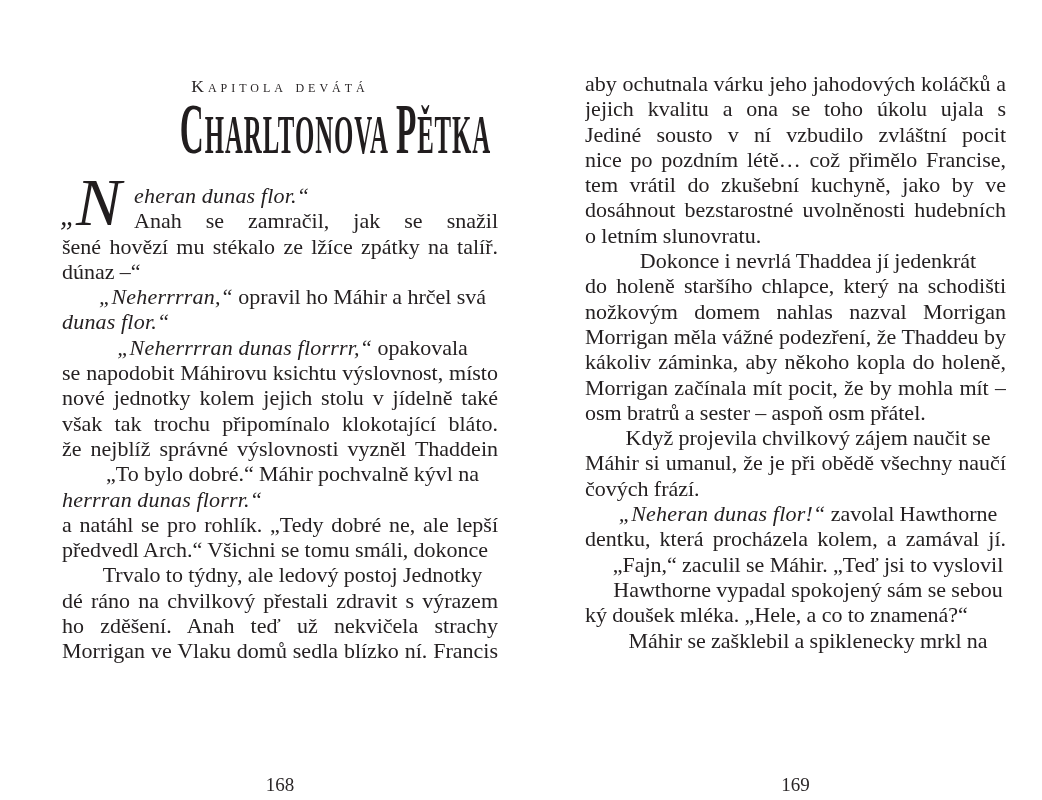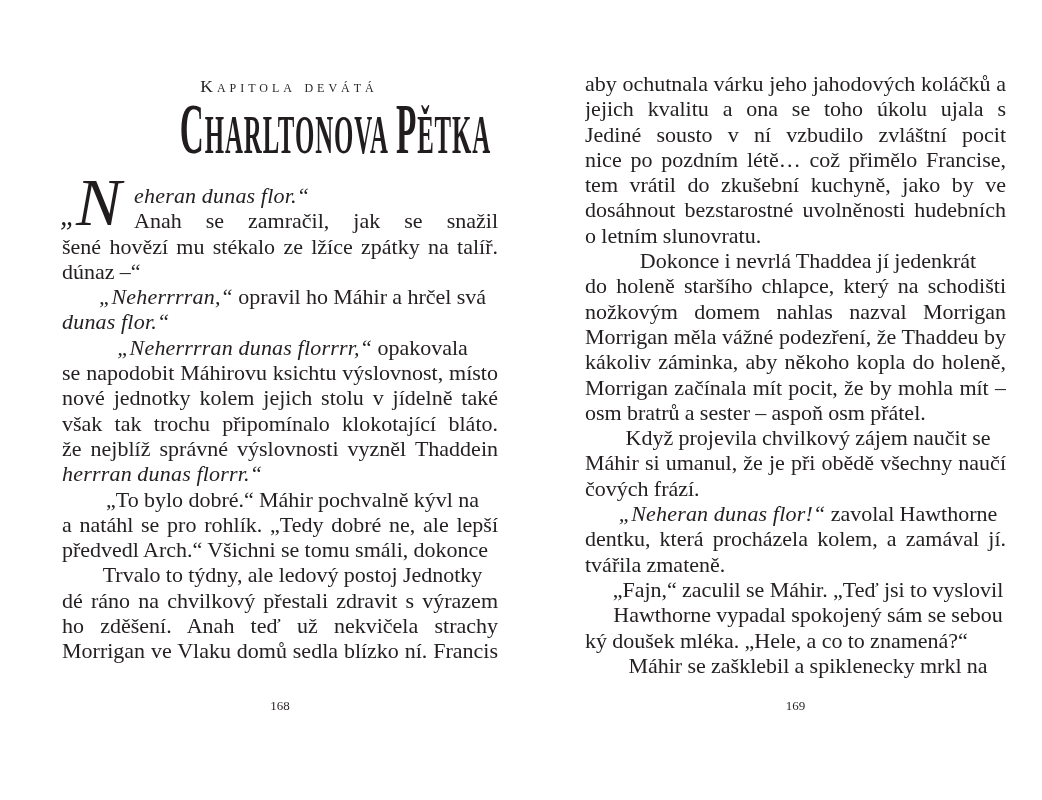--- a/index.html
+++ b/index.html
@@ -6,21 +6,21 @@
   body {
     width:1042px; height:800px; overflow:hidden;
     background:#ffffff;
     font-family:"Liberation Serif", serif;
     color:#252122;
   }
   .spread { position:relative; width:1042px; height:800px; background:#ffffff; }
 
   
   .chapter-label {
-    position:absolute; top:76px; left:71px; width:436px;
+    position:absolute; top:76px; left:62px; width:436px;
     text-align:center;
     font-variant:small-caps;
     letter-spacing:4px;
     font-size:17.5px;
     color:#2a2627;
   }
   .chapter-title {
     position:absolute; top:97px; left:62px; width:436px;
     text-align:center;
     font-weight:bold;
@@ -55,22 +55,22 @@
   .dropcap {
     position:absolute; left:-2px; top:-15px;
     font-size:68px; line-height:1;
     font-style:italic;
     color:#211d1e;
     white-space:nowrap;
   }
   .dropcap .dq { font-size:0.42em; }
 
   .pagenum {
-    position:absolute; top:698px;
-    text-align:center; font-size:13px; color:#2a2627;
+    position:absolute; top:774px;
+    text-align:center; font-size:19px; color:#2a2627;
   }
   #pn-left  { left:62px;  width:436px; }
   #pn-right { left:585px; width:421px; }
 </style>
 </head>
 <body>
 
 <div class="spread">
 
   <div class="chapter-label">Kapitola devátá</div>
@@ -83,22 +83,22 @@
       <div class="bline just drop"><span>Anah se zamračil, jak se snažil soustředit, a du-</span></div>
       <div class="bline just"><span>šené hovězí mu stékalo ze lžíce zpátky na talíř. „Nehelans</span></div>
       <div class="bline"><span>dúnaz –“</span></div>
       <div class="bline just ind"><i>„Neherrrran,“</i><span> opravil ho Máhir a hrčel svá R. </span><i>„Neheran</i></div>
       <div class="bline"><i>dunas flor.“</i></div>
       <div class="bline just ind"><i>„Neherrrran dunas florrrr,“</i><span> opakovala Morrigan. Snažila</span></div>
       <div class="bline just"><span>se napodobit Máhirovu ksichtu výslovnost, místo toho to</span></div>
       <div class="bline just"><span>nové jednotky kolem jejich stolu v jídelně také hrčeli svá</span></div>
       <div class="bline just"><span>však tak trochu připomínalo klokotající bláto. Ostatní čle-</span></div>
       <div class="bline just"><span>že nejblíž správné výslovnosti vyzněl Thaddein pokus: </span><i>„Ne-</i></div>
+      <div class="bline just ind"><span>„To bylo dobré.“ Máhir pochvalně kývl na Morrigan</span></div>
       <div class="bline"><i>herrran dunas florrr.“</i></div>
-      <div class="bline just ind"><span>„To bylo dobré.“ Máhir pochvalně kývl na Morrigan</span></div>
       <div class="bline just"><span>a natáhl se pro rohlík. „Tedy dobré ne, ale lepší než to, co</span></div>
       <div class="bline"><span>předvedl Arch.“ Všichni se tomu smáli, dokonce i sám Arch.</span></div>
       <div class="bline just ind"><span>Trvalo to týdny, ale ledový postoj Jednotky 919 vůči</span></div>
       <div class="bline just"><span>dé ráno na chvilkový přestali zdravit s výrazem nejhlubší-</span></div>
       <div class="bline just"><span>ho zděšení. Anah teď už nekvičela strachy pokaždé, když si</span></div>
       <div class="bline just"><span>Morrigan ve Vlaku domů sedla blízko ní. Francis ji požádal,</span></div>
     </div>
 
   <div class="col" id="right-col">
       <div class="bline just"><span>aby ochutnala várku jeho jahodových koláčků a posoudila</span></div>
@@ -113,21 +113,20 @@
       <div class="bline just"><span>nožkovým domem nahlas nazval Morrigan ‚Budižkničemu‘.</span></div>
       <div class="bline just"><span>Morrigan měla vážné podezření, že Thaddeu by potěšila ja-</span></div>
       <div class="bline just"><span>kákoliv záminka, aby někoho kopla do holeně, ale přesto…</span></div>
       <div class="bline just"><span>Morrigan začínala mít pocit, že by mohla mít – když už ne</span></div>
       <div class="bline"><span>osm bratrů a sester – aspoň osm přátel.</span></div>
       <div class="bline just ind"><span>Když projevila chvilkový zájem naučit se serendésky,</span></div>
       <div class="bline just"><span>Máhir si umanul, že je při obědě všechny naučí několik klí-</span></div>
       <div class="bline"><span>čových frází.</span></div>
       <div class="bline just ind"><i>„Neheran dunas flor!“</i><span> zavolal Hawthorne na starší stu-</span></div>
       <div class="bline just"><span>dentku, která procházela kolem, a zamával jí. Ta se jen za-</span></div>
-      <div class="bline"><span>tvářila zmateně.</span></div>
       <div class="bline ind"><span>„Fajn,“ zaculil se Máhir. „Teď jsi to vyslovil dokonale.“</span></div>
       <div class="bline just ind"><span>Hawthorne vypadal spokojený sám se sebou a dal si vel-</span></div>
       <div class="bline"><span>ký doušek mléka. „Hele, a co to znamená?“</span></div>
       <div class="bline just ind"><span>Máhir se zašklebil a spiklenecky mrkl na Morrigan. „Máš</span></div>
     </div>
 
   <div class="pagenum" id="pn-left">168</div>
 
   <div class="pagenum" id="pn-right">169</div>
 

